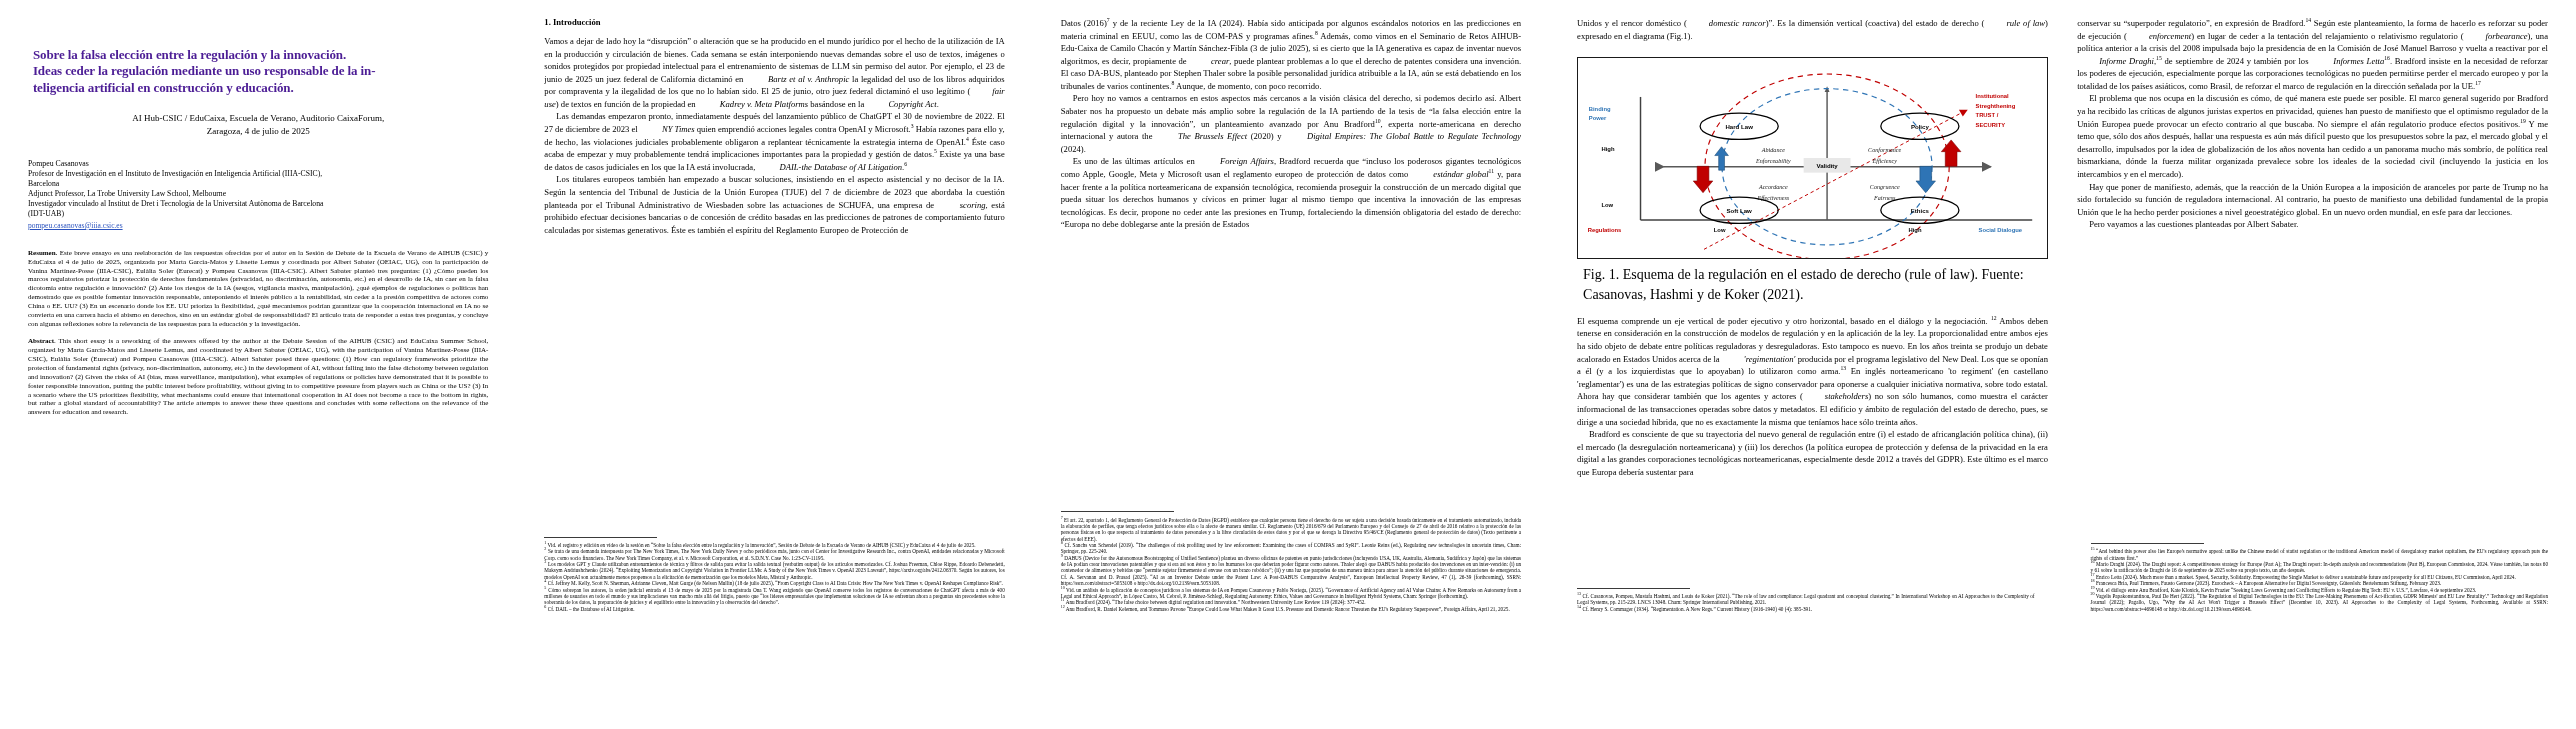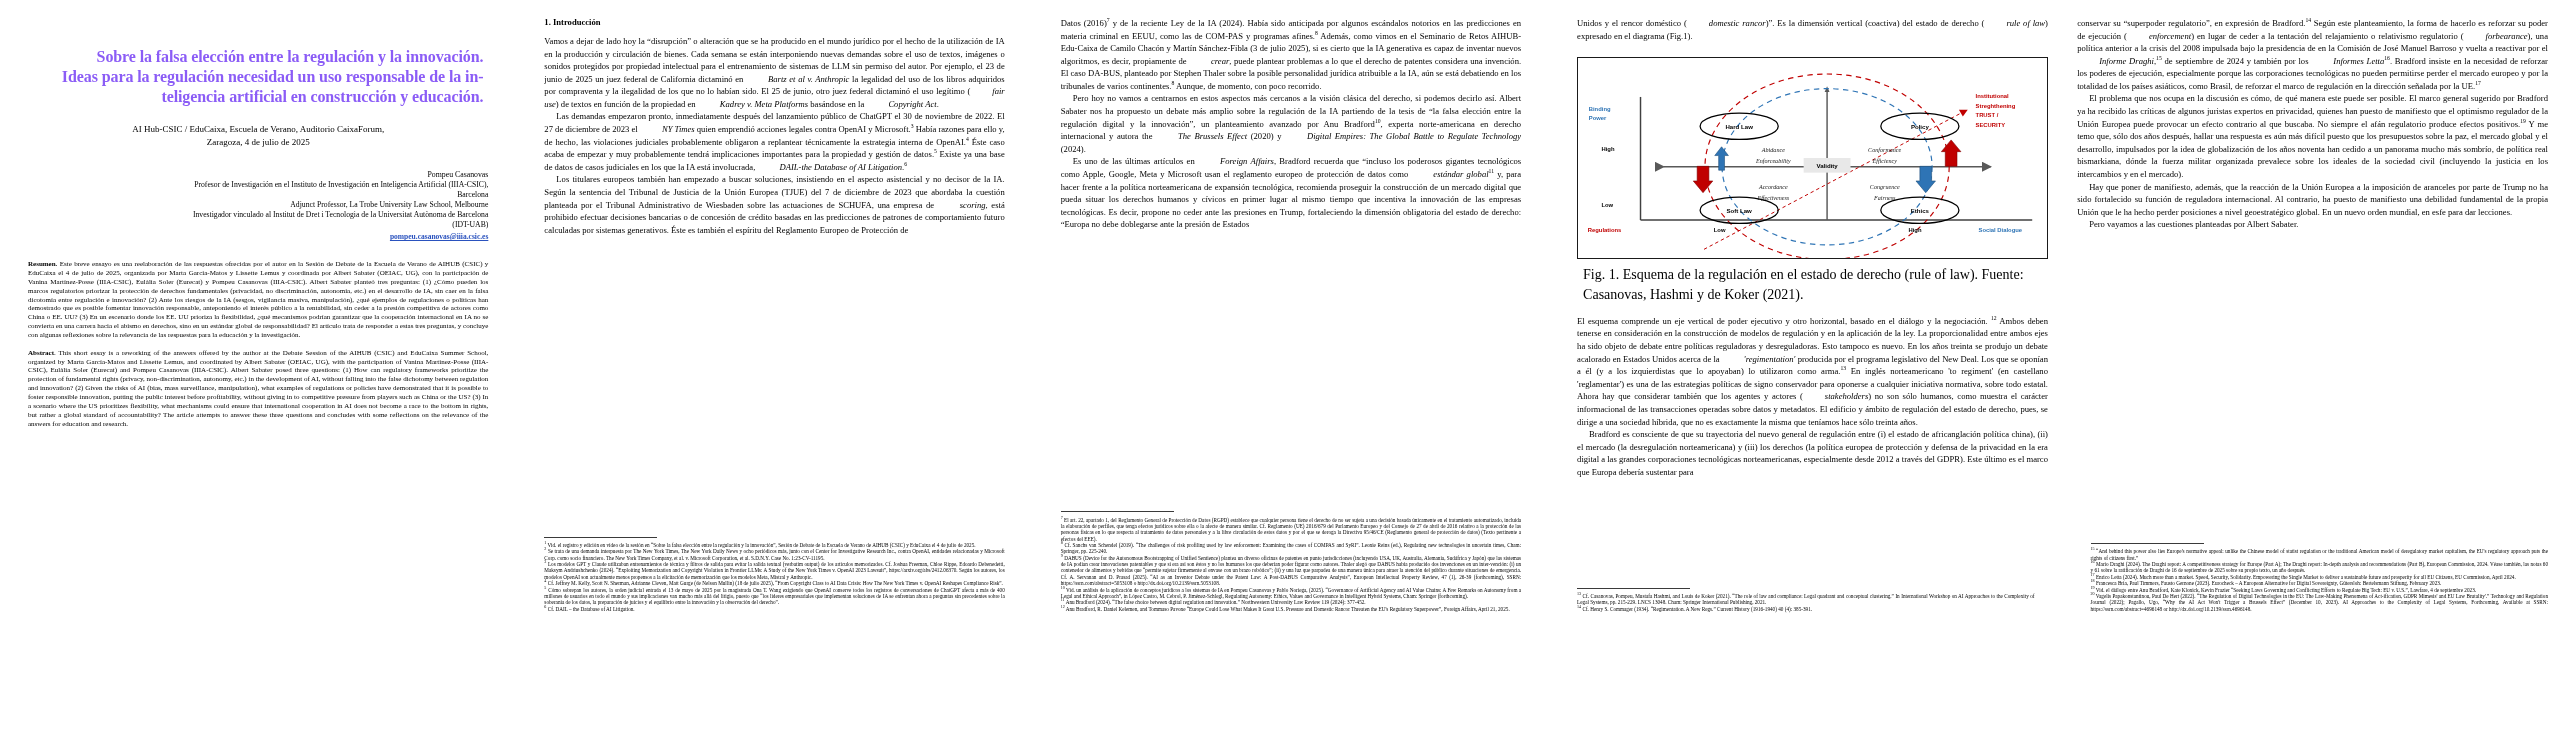--- a/index.html
+++ b/index.html
@@ -13,50 +13,50 @@
   }
   .page { position: relative; width: 2576px; height: 729px; display: flex; }
   .col {
     width: 644px;
     height: 623px;
     padding: 17px 28px 6px 28px;
     position: relative;
   }
   
   .title {
-    color: #8b5cf6;
+    color: #4c1d95;
     font-weight: bold;
-    font-size: 16px;
+    font-size: 13px;
     line-height: 1.26;
-    text-align: right;
+    text-align: left;
     margin: 30px 4.9px 0 4.9px;
     letter-spacing: -0.1px;
   }
   .title .l2, .title .l3 { display:block; }
   .title-en {
     font-weight: bold;
     font-size: 8.7px;
     line-height: 1.34;
     text-align: justify;
     margin: 16px 8.5px 0 8.5px;
   }
   .venue {
     text-align: center;
     font-size: 9px;
     line-height: 1.38;
     margin: 16px 3.6px 0 3.6px;
   }
   .authorblock {
-    text-align: right;
+    text-align: left;
     font-size: 7.7px;
     line-height: 1.30;
     margin: 22px 0 0 0;
   }
   .authorblock .nm { font-size: 7.8px; }
-  .mail { color:#2a52be; text-decoration: underline; font-weight: bold; font-size: 7.5px; }
+  .mail { color:#2a52be; text-decoration: underline; font-weight: normal; font-size: 7.5px; }
   
   .abs {
     margin-top: 18px;
     font-size: 7px;
     line-height: 1.265;
     text-align: justify;
     hyphens: auto;
   }
   .abs + .abs { margin-top: 9px; }
   .abs b { font-weight: bold; }
@@ -110,21 +110,21 @@
 </style>
 </head>
 <body>
 
 <div class="page">
 
   <div class="col">
 
     <div class="title">
       <span class="l1">Sobre la falsa elección entre la regulación y la innovación.</span>
-      <span class="l2">Ideas para la regulación necesidad un uso responsable de la in-</span>
+      <span class="l2">Ideas ceder la regulación mediante un uso responsable de la in-</span>
       <span class="l3">teligencia artificial en construcción y educación.</span>
     </div>
 
 
     <div class="venue">
       <div>AI Hub-CSIC / EduCaixa, Escuela de Verano, Auditorio CaixaForum,</div>
       <div>Zaragoza, 4 de julio de 2025</div>
     </div>
 
     <div class="authorblock">

